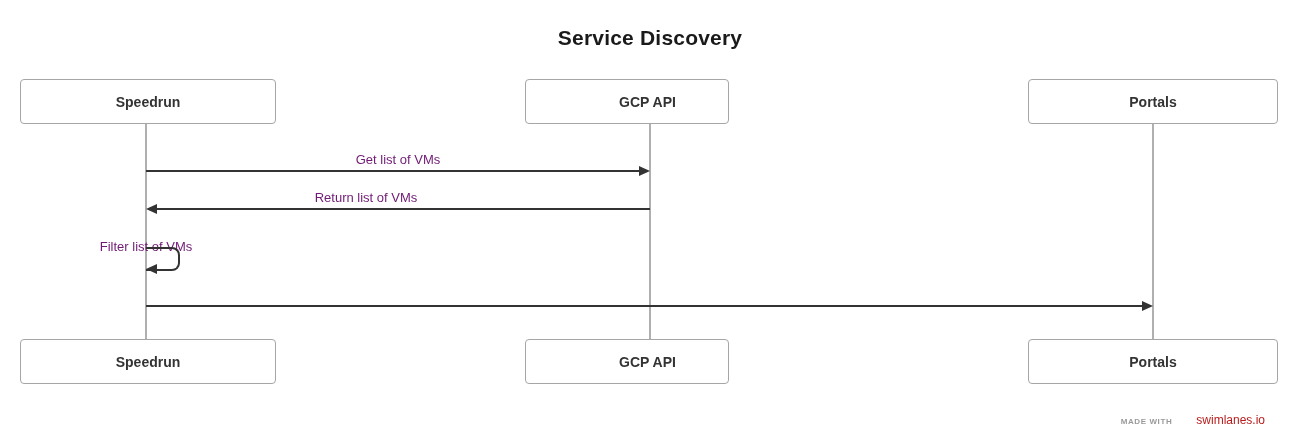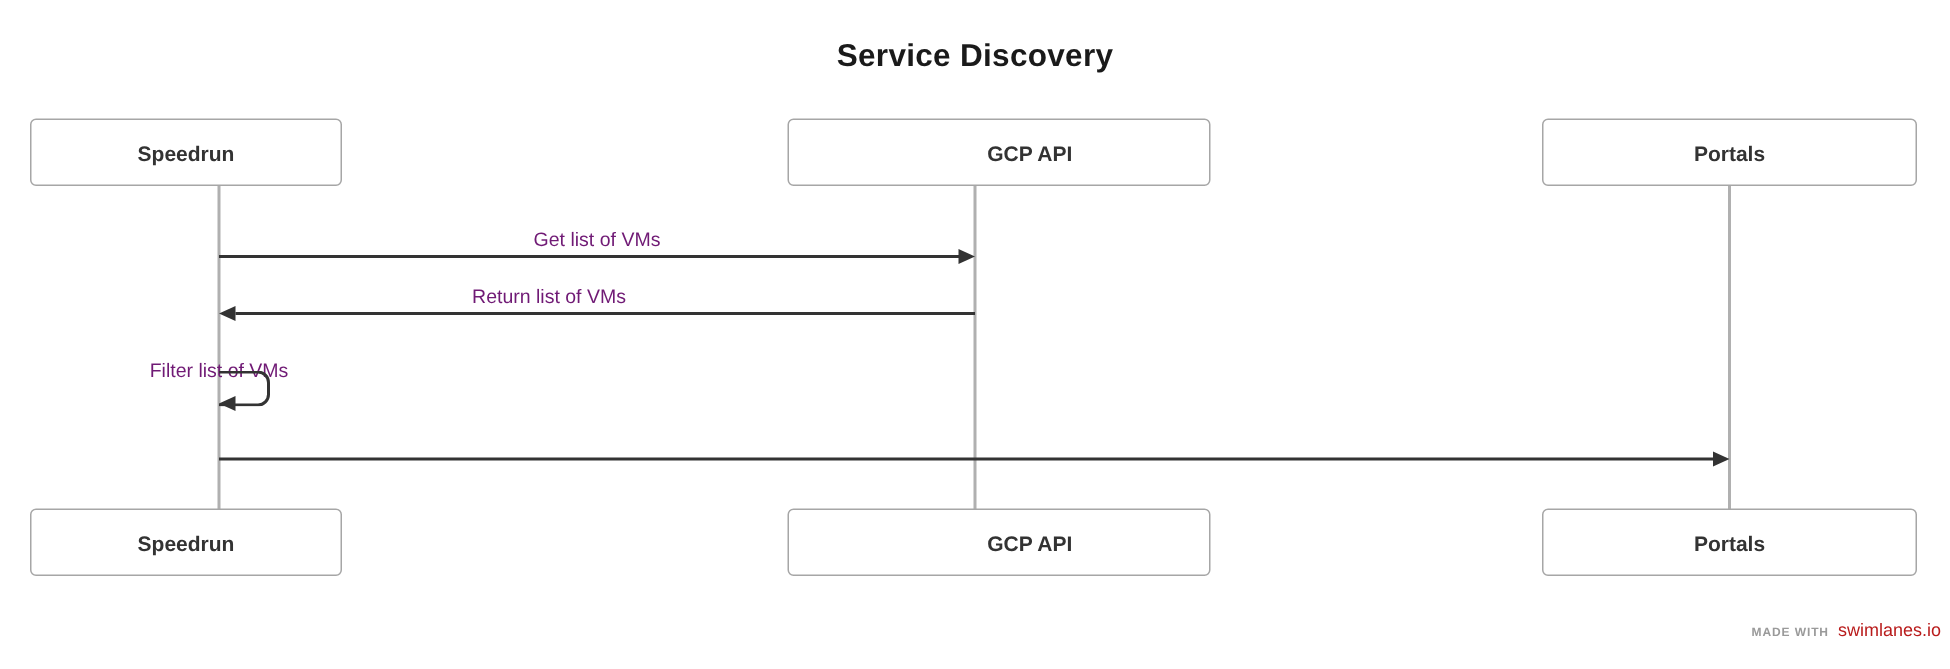--- a/index.html
+++ b/index.html
@@ -35,22 +35,22 @@
     display: flex;
     align-items: center;
     justify-content: center;
     font-size: 14px;
     font-weight: 700;
     color: #333333;
     z-index: 3;
   }
   .row-top { top: 79px; }
   .row-bottom { top: 339px; }
-  .actor-speedrun { left: 20px;  width: 208px; }
-  .actor-gcp     { left: 525px; width: 282px; padding-left: 41px; }
+  .actor-speedrun { left: 20px;  width: 256px; }
+  .actor-gcp     { left: 525px; width: 204px; padding-left: 41px; }
   .actor-portals { left: 1028px; width: 250px; }
 
   .lifeline {
     position: absolute;
     top: 124px;
     width: 2px;
     height: 216px;
     background: #b0b0b0;
     z-index: 1;
   }
@@ -105,25 +105,25 @@
     z-index: 2;
   }
   .self-head { left: 146px; top: 264px; }
 
   .msg4-line { left: 146px; top: 305px; width: 998px; }
   .msg4-head { left: 1142px; top: 301px; }
   .msg4-label { left: 146px; top: 287px; width: 1007px; }
 
   .footer {
     position: absolute;
-    right: 6px;
+    right: 35px;
     bottom: 19px;
     display: flex;
     align-items: baseline;
-    gap: 6px;
+    gap: 24px;
     z-index: 3;
   }
   .footer .made-with {
     font-size: 8px;
     font-weight: 700;
     color: #9a9a9a;
     letter-spacing: 0.6px;
   }
   .footer .brand {
     font-size: 12px;

